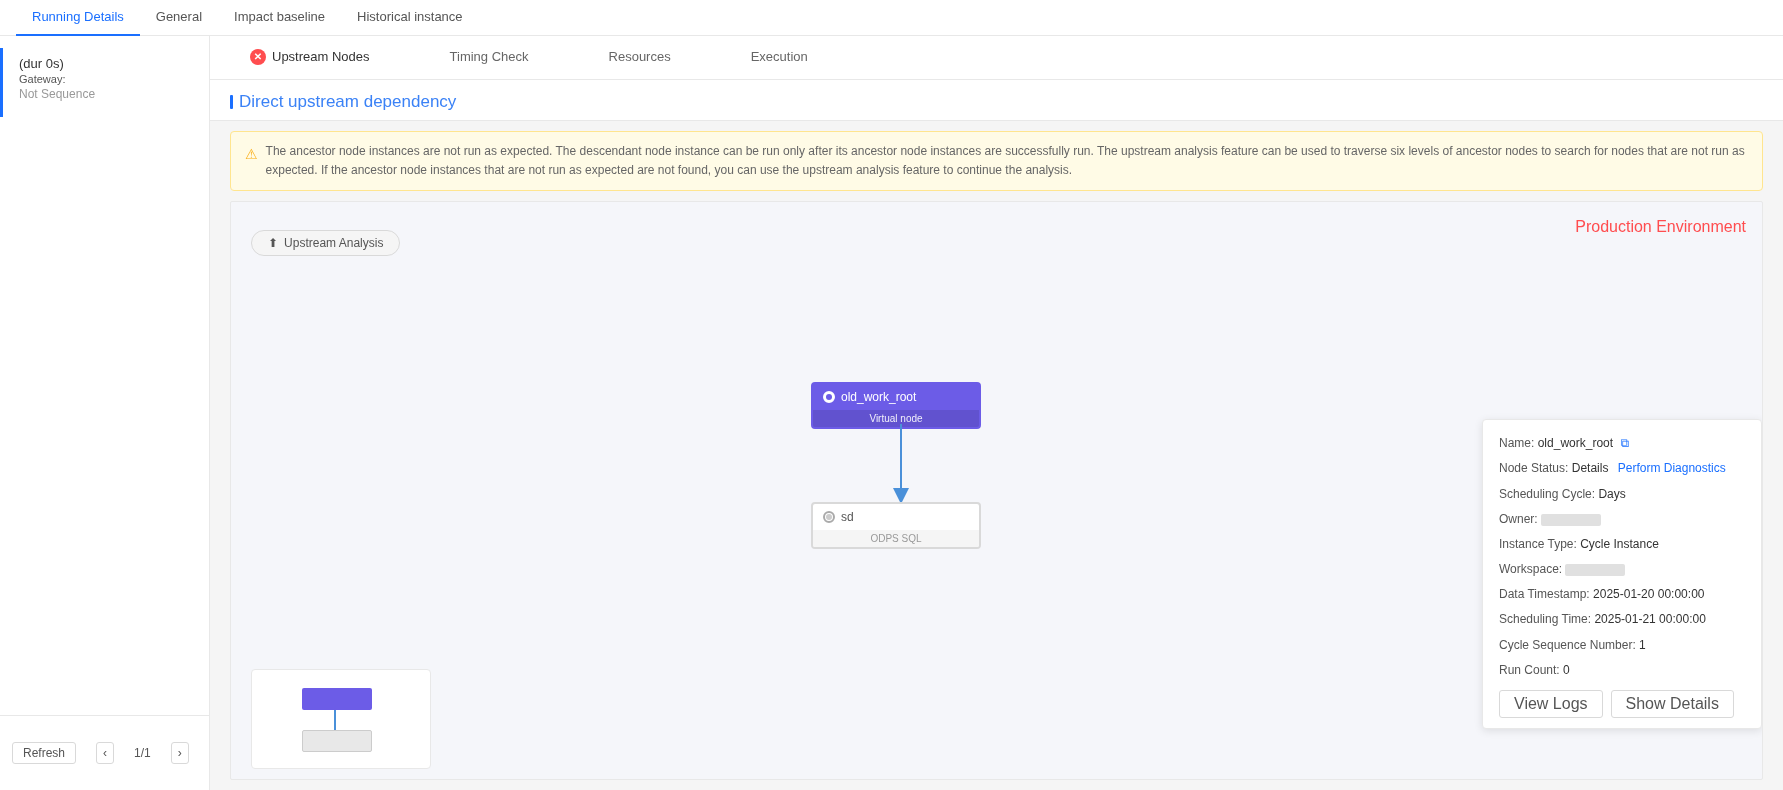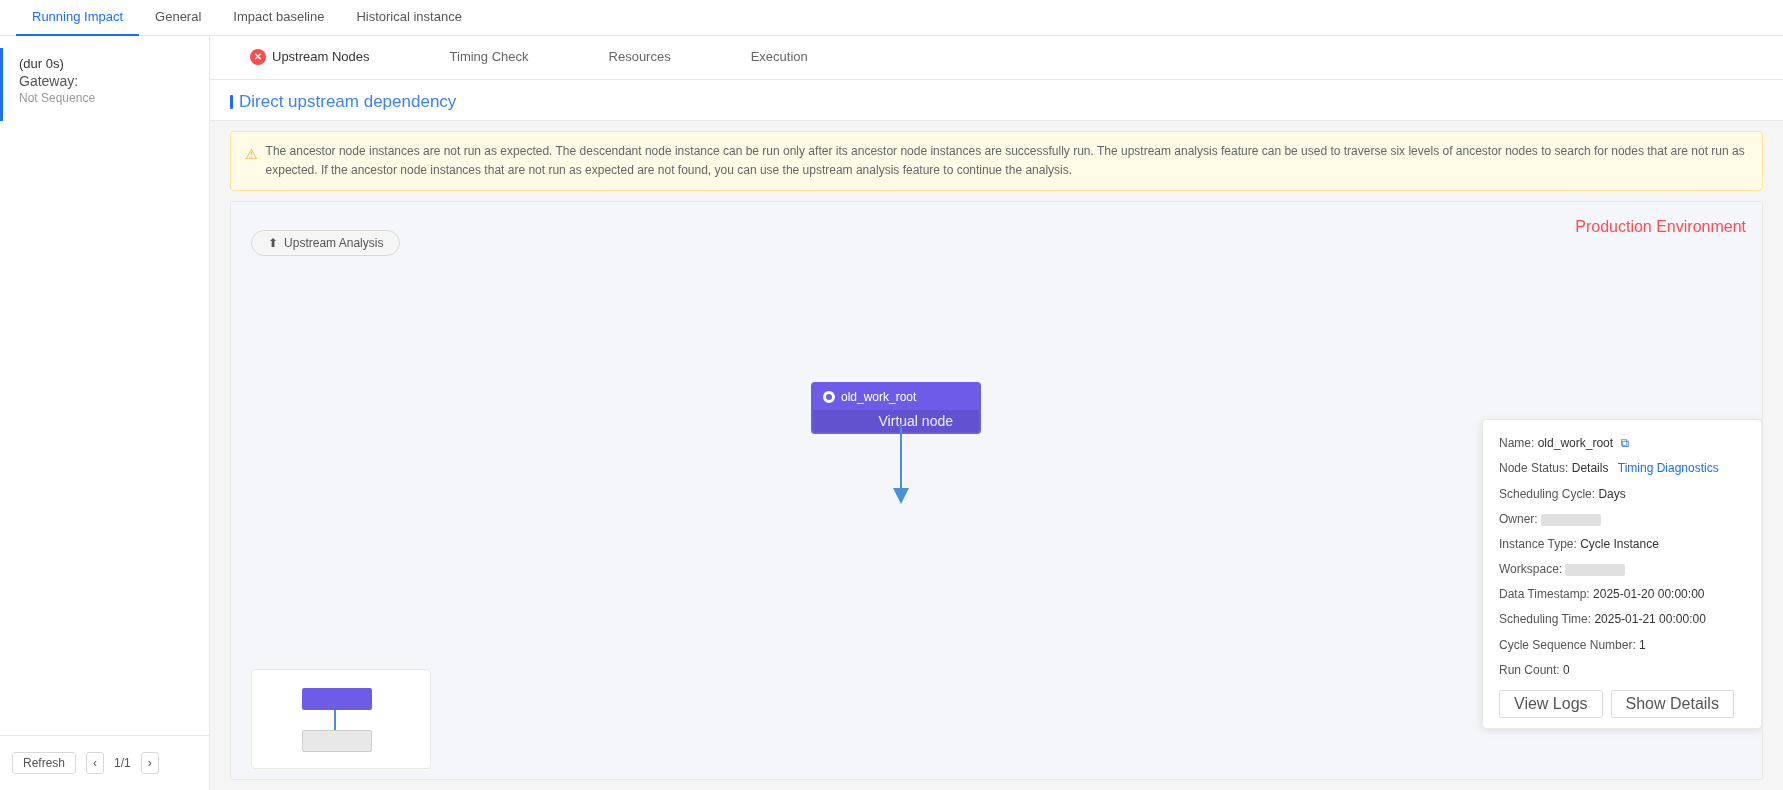--- a/index.html
+++ b/index.html
@@ -12,23 +12,23 @@
     .top-tab { padding: 0 16px; height: 36px; display: flex; align-items: center; font-size: 13px; cursor: pointer; color: #555; border-bottom: 2px solid transparent; }
     .top-tab.active { color: #1a6fff; border-bottom: 2px solid #1a6fff; font-weight: 500; }
 
     
     .main-body { display: flex; flex: 1; overflow: hidden; }
 
     
     .left-sidebar { width: 210px; background: #fff; border-right: 1px solid #e8e8e8; display: flex; flex-direction: column; padding: 12px 0 0 0; }
     .sidebar-node-info { padding: 8px 16px 16px 16px; border-left: 3px solid #1a6fff; margin: 0 0 0 0; }
     .sidebar-node-dur { font-size: 13px; color: #333; font-weight: 500; }
-    .sidebar-node-label { font-size: 14px; color: #555; margin-top: 2px; }
+    .sidebar-node-label { font-size: 11px; color: #555; margin-top: 2px; }
     .sidebar-node-status { font-size: 12px; color: #999; margin-top: 2px; }
-    .sidebar-bottom { margin-top: auto; padding: 16px 12px; display: flex; align-items: center; gap: 10px; border-top: 1px solid #e8e8e8; }
+    .sidebar-bottom { margin-top: auto; padding: 26px 12px; display: flex; align-items: center; gap: 20px; border-top: 1px solid #e8e8e8; }
     .refresh-btn { font-size: 12px; color: #555; border: 1px solid #d9d9d9; background: #fff; padding: 3px 10px; border-radius: 3px; cursor: pointer; }
     .nav-btn { font-size: 12px; color: #555; border: 1px solid #d9d9d9; background: #fff; padding: 3px 6px; border-radius: 3px; cursor: pointer; }
     .page-indicator { font-size: 12px; color: #555; }
 
     
     .content-area { flex: 1; display: flex; flex-direction: column; overflow: hidden; }
 
     
     .sub-tabs { display: flex; background: #fff; border-bottom: 1px solid #e8e8e8; align-items: center; height: 44px; }
     .sub-tab { display: flex; align-items: center; gap: 6px; padding: 0 40px; height: 44px; font-size: 13px; cursor: pointer; color: #666; border-bottom: 2px solid transparent; }
@@ -56,21 +56,21 @@
 
     
     .node-box { position: absolute; border-radius: 4px; cursor: pointer; }
     .node-box-purple { background: #6c5ce7; border: 2px solid #6c5ce7; color: #fff; width: 170px; }
     .node-box-gray { background: #fff; border: 2px solid #d9d9d9; color: #333; width: 170px; }
     .node-header { padding: 6px 10px; display: flex; align-items: center; gap: 6px; font-size: 12px; font-weight: 500; }
     .node-circle-purple { width: 12px; height: 12px; border-radius: 50%; background: #fff; border: 2px solid #fff; display: flex; align-items: center; justify-content: center; flex-shrink: 0; }
     .node-circle-purple::after { content: ''; width: 6px; height: 6px; background: #6c5ce7; border-radius: 50%; }
     .node-circle-gray { width: 12px; height: 12px; border-radius: 50%; background: #fff; border: 2px solid #aaa; display: flex; align-items: center; justify-content: center; flex-shrink: 0; }
     .node-circle-gray::after { content: ''; width: 6px; height: 6px; background: #ccc; border-radius: 50%; }
-    .node-footer { background: rgba(0,0,0,0.1); padding: 3px 26px; font-size: 14px; text-align: right; color: rgba(255,255,255,0.9); border-radius: 0 0 2px 2px; }
+    .node-footer { background: rgba(0,0,0,0.1); padding: 3px 26px; font-size: 10px; text-align: center; color: rgba(255,255,255,0.9); border-radius: 0 0 2px 2px; }
     .node-footer-gray { background: #f5f5f5; padding: 3px 10px; font-size: 10px; text-align: center; color: #999; border-radius: 0 0 2px 2px; }
 
     
     .arrow-svg { position: absolute; pointer-events: none; }
 
     
     .mini-map { position: absolute; bottom: 10px; left: 20px; width: 180px; height: 100px; background: #fff; border: 1px solid #e8e8e8; border-radius: 4px; overflow: hidden; }
     .mini-map-inner { position: relative; width: 100%; height: 100%; }
     .mini-node-purple { position: absolute; background: #6c5ce7; border-radius: 2px; }
     .mini-node-gray { position: absolute; background: #e8e8e8; border: 1px solid #ccc; border-radius: 2px; }
@@ -84,21 +84,21 @@
     .detail-row span.blurred { background: #e0e0e0; color: transparent; border-radius: 2px; display: inline-block; min-width: 60px; height: 12px; vertical-align: middle; }
     .detail-actions { display: flex; gap: 8px; margin-top: 10px; }
     .detail-btn { border: 1px solid #d9d9d9; background: #fff; padding: 4px 14px; font-size: 16px; cursor: pointer; border-radius: 3px; color: #555; }
   </style>
 </head>
 <body>
 
 <div class="app-container">
 
   <div class="top-tabs">
-    <div class="top-tab active">Running Impact</div>
+    <div class="top-tab active">Running Details</div>
     <div class="top-tab">General</div>
     <div class="top-tab">Impact baseline</div>
     <div class="top-tab">Historical instance</div>
   </div>
 
   <div class="main-body">
 
     <div class="left-sidebar">
       <div class="sidebar-node-info">
         <div class="sidebar-node-dur">(dur 0s)</div>
@@ -159,39 +159,46 @@
 
         <svg class="arrow-svg" style="top: 222px; left: 660px; width: 20px; height: 80px;">
           <defs>
             <marker id="arrowhead" markerWidth="8" markerHeight="8" refX="4" refY="4" orient="auto">
               <polygon points="0 0, 8 4, 0 8" fill="#4a90d9"></polygon>
             </marker>
           </defs>
           <line x1="10" y1="0" x2="10" y2="72" stroke="#4a90d9" stroke-width="2" marker-end="url(#arrowhead)"></line>
         </svg>
 
+        <div class="node-box node-box-gray" style="top: 300px; left: 580px;">
+          <div class="node-header">
+            <div class="node-circle-gray"></div>
+            <span style="color:#555;">sd</span>
+          </div>
+          <div class="node-footer-gray">ODPS SQL</div>
+        </div>
 
         <div class="mini-map">
           <div class="mini-map-inner">
             <div class="mini-node-purple" style="width:70px;height:22px;top:18px;left:50px;"></div>
             <div style="position:absolute;top:40px;left:82px;width:2px;height:20px;background:#4a90d9;"></div>
             <div class="mini-node-gray" style="width:70px;height:22px;top:60px;left:50px;"></div>
           </div>
         </div>
 
         <div class="detail-panel" style="bottom: 50px; right: 0;">
           <div class="detail-row">
             <span class="label">Name:</span>
             <span class="val">old_work_root</span>
             <span style="margin-left:4px; color:#1a6fff; cursor:pointer;">⧉</span>
           </div>
           <div class="detail-row">
             <span class="label">Node Status:</span>
             <span class="val">Details</span>
-            <span style="margin-left:6px;" class="link">Timing Diagnostics</span>
+            <span style="margin-left:6px;" class="link">Perform Diagnostics</span>
           </div>
           <div class="detail-row">
             <span class="label">Scheduling Cycle:</span>
             <span class="val">Days</span>
           </div>
           <div class="detail-row">
             <span class="label">Owner:</span>
             <span class="blurred">&nbsp;&nbsp;&nbsp;&nbsp;&nbsp;&nbsp;&nbsp;&nbsp;&nbsp;&nbsp;</span>
           </div>
           <div class="detail-row">

